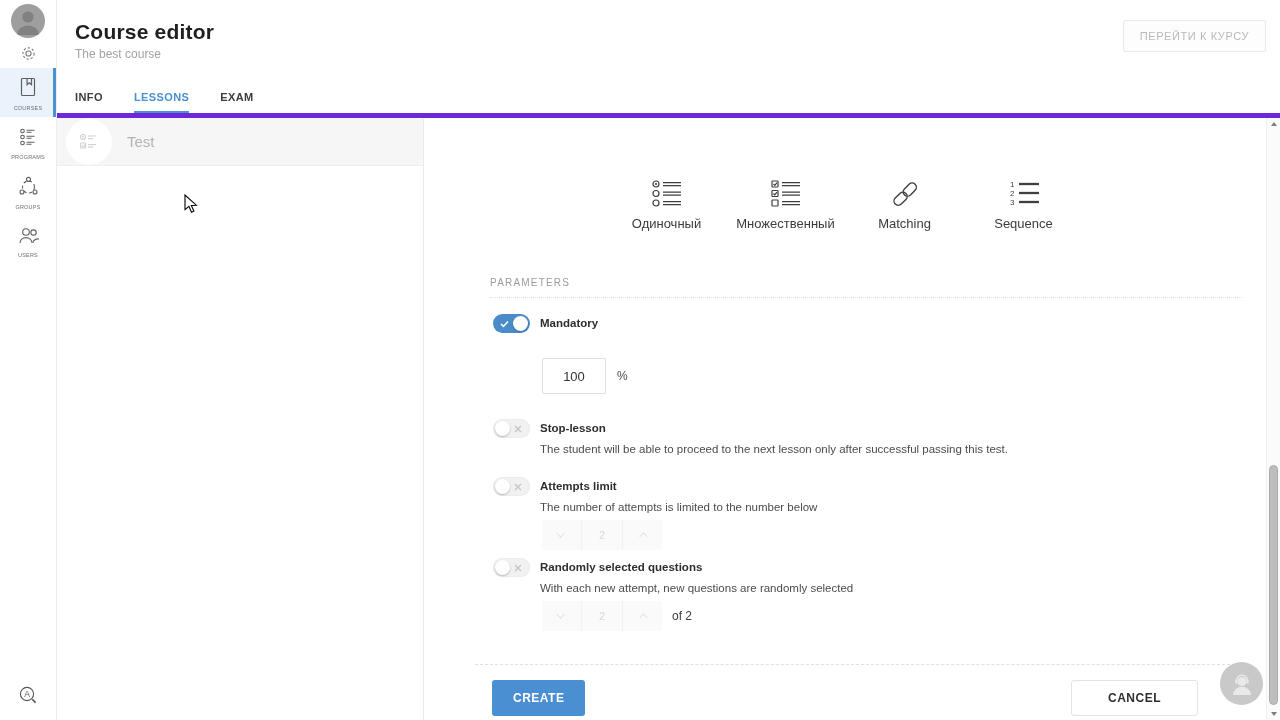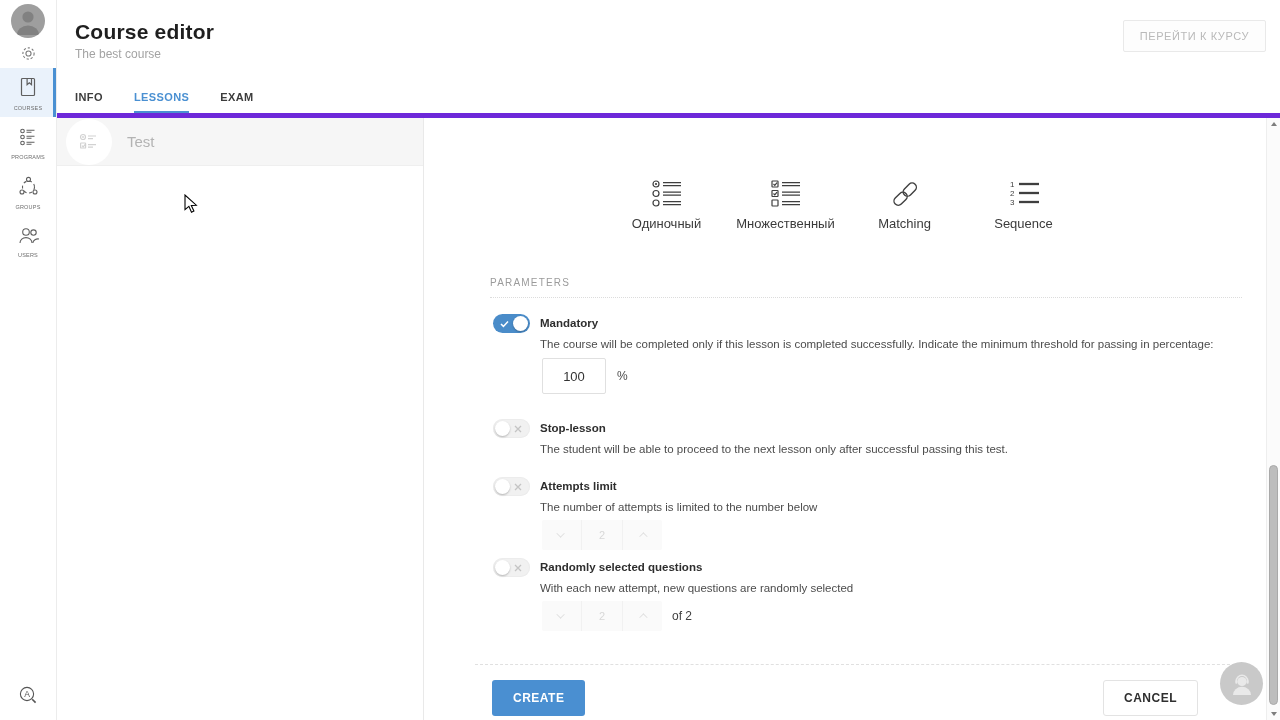--- a/index.html
+++ b/index.html
@@ -75,21 +75,21 @@
   .chev { width:6px; height:6px; border-left:1.5px solid #e0e0e0; border-bottom:1.5px solid #e0e0e0; }
   .chev.down { transform:rotate(-45deg) translateY(-2px); }
   .chev.up { transform:rotate(135deg) translateY(-2px); }
   .of-label { position:absolute; left:182px; top:43px; height:30px; display:flex; align-items:center; font-size:12px; color:#3f3f3f; }
 
   
   .footer { position:absolute; left:51px; right:21px; top:546px; height:61px; border-top:1px dashed #e0e0e0; }
   .create-btn { position:absolute; left:17px; top:15px; background:#4a8fd1; color:#fff; border:none; border-radius:3px;
     font-size:12px; font-weight:700; letter-spacing:.5px; padding:11px 21px; font-family:inherit; cursor:pointer; }
   .cancel-btn { position:absolute; right:47px; top:15px; background:#fff; color:#2f2f2f; border:1px solid #e3e3e3; border-radius:3px;
-    font-size:12px; font-weight:700; letter-spacing:.5px; padding:10px 20px; font-family:inherit; cursor:pointer; }
+    font-size:12px; font-weight:700; letter-spacing:.5px; padding:10px 36px; font-family:inherit; cursor:pointer; }
 
   
   .scroll-col { width:14px; flex:none; background:#fbfbfb; border-left:1px solid #eeeeee; position:relative; }
   .sb-thumb { position:absolute; left:2px; right:2px; top:347px; height:240px; background:#bdbdbd; border:1px solid #a9a9a9; border-radius:5px; cursor:pointer; }
   .sb-arrow { position:absolute; left:0; right:0; height:0; display:flex; justify-content:center; }
   .sb-arrow span { display:block; width:0; height:0; border-left:3px solid transparent; border-right:3px solid transparent; }
   .sb-up { top:4px; } .sb-up span { border-bottom:4px solid #7d7d7d; }
   .sb-down { bottom:8px; } .sb-down span { border-top:4px solid #7d7d7d; }
 
   
@@ -259,21 +259,20 @@
           <div class="p-row row-mandatory">
             <div class="toggle on">
               <span class="tg-mark">
                 <svg width="9" height="8" viewBox="0 0 9 8">
                     <path d="M1 4 L3.4 6.4 L8 1.4" stroke="#fff" fill="none" stroke-width="1.5"></path>
                   </svg>
               </span>
               <span class="knob"></span>
             </div>
             <div class="p-label">Mandatory</div>
-            <div class="p-desc">The course will be completed only if this lesson is completed successfully. Indicate the minimum threshold for passing in percentage:</div>
             <div class="pct-row">
               <input class="threshold" value="100" style="">
               <span class="pct-unit">%</span>
             </div>
           </div>
 
           <div class="p-row row-stop">
             <div class="toggle off">
               <span class="knob"></span>
               <span class="tg-mark">

